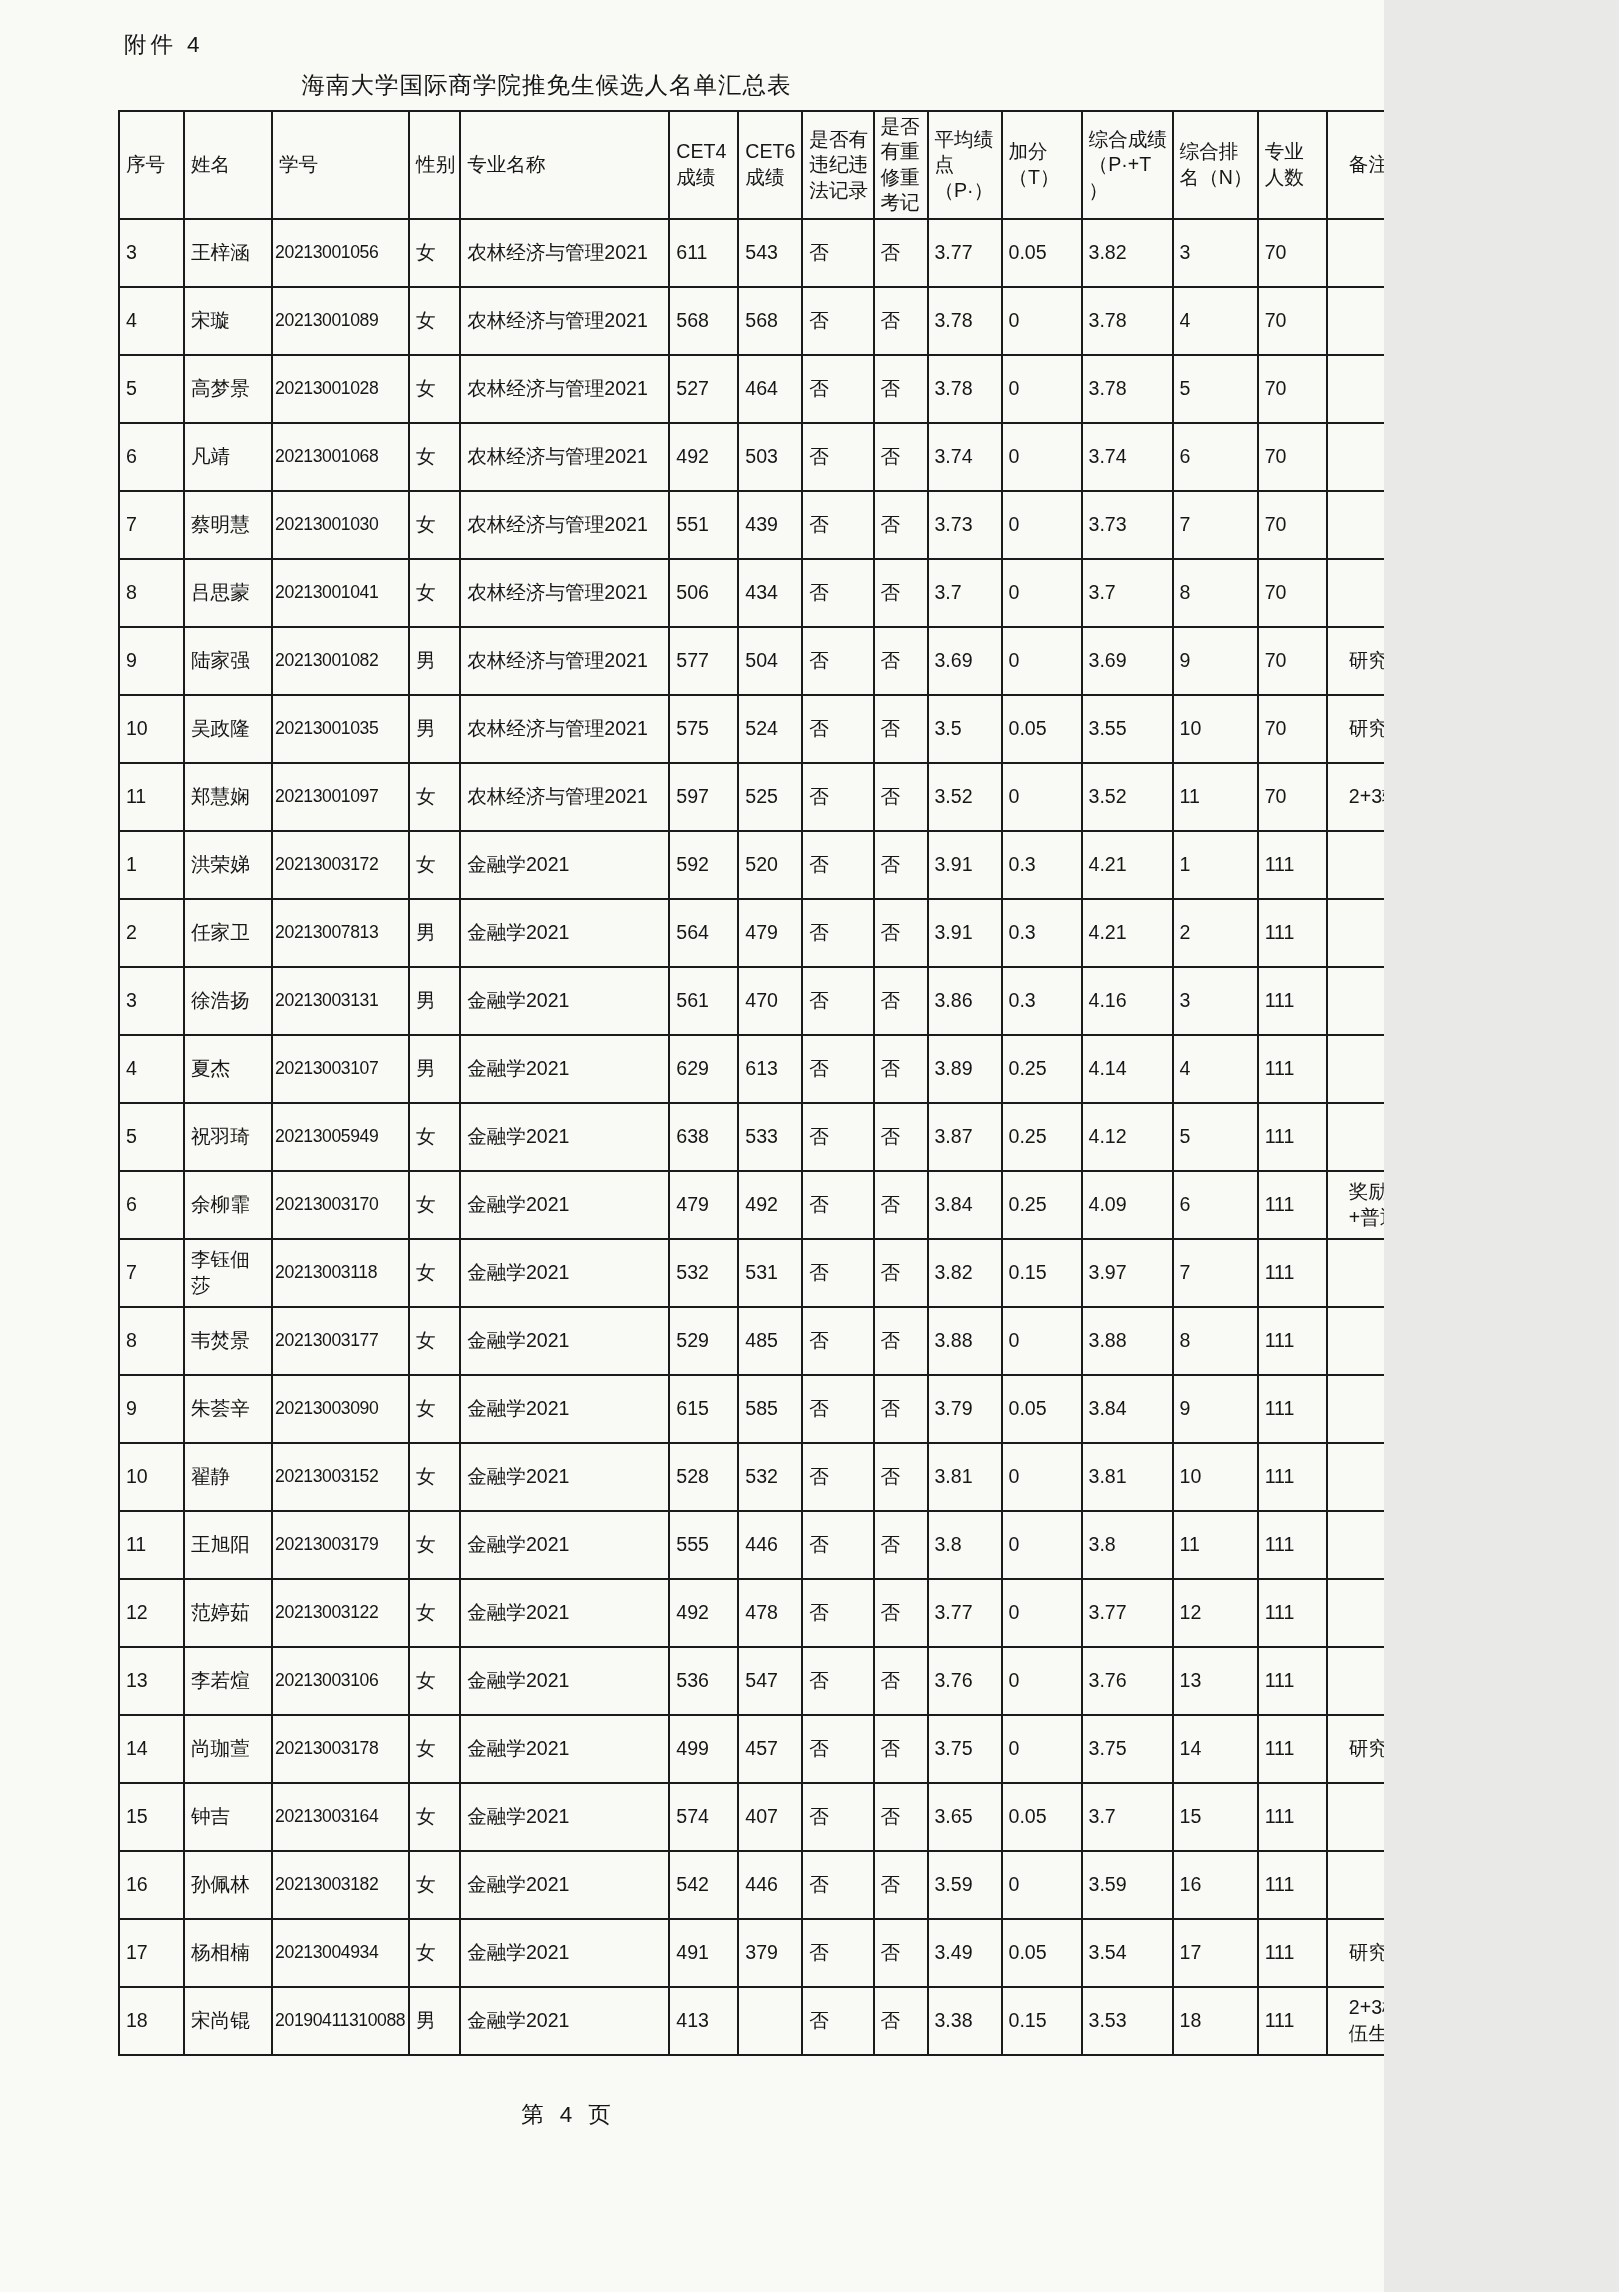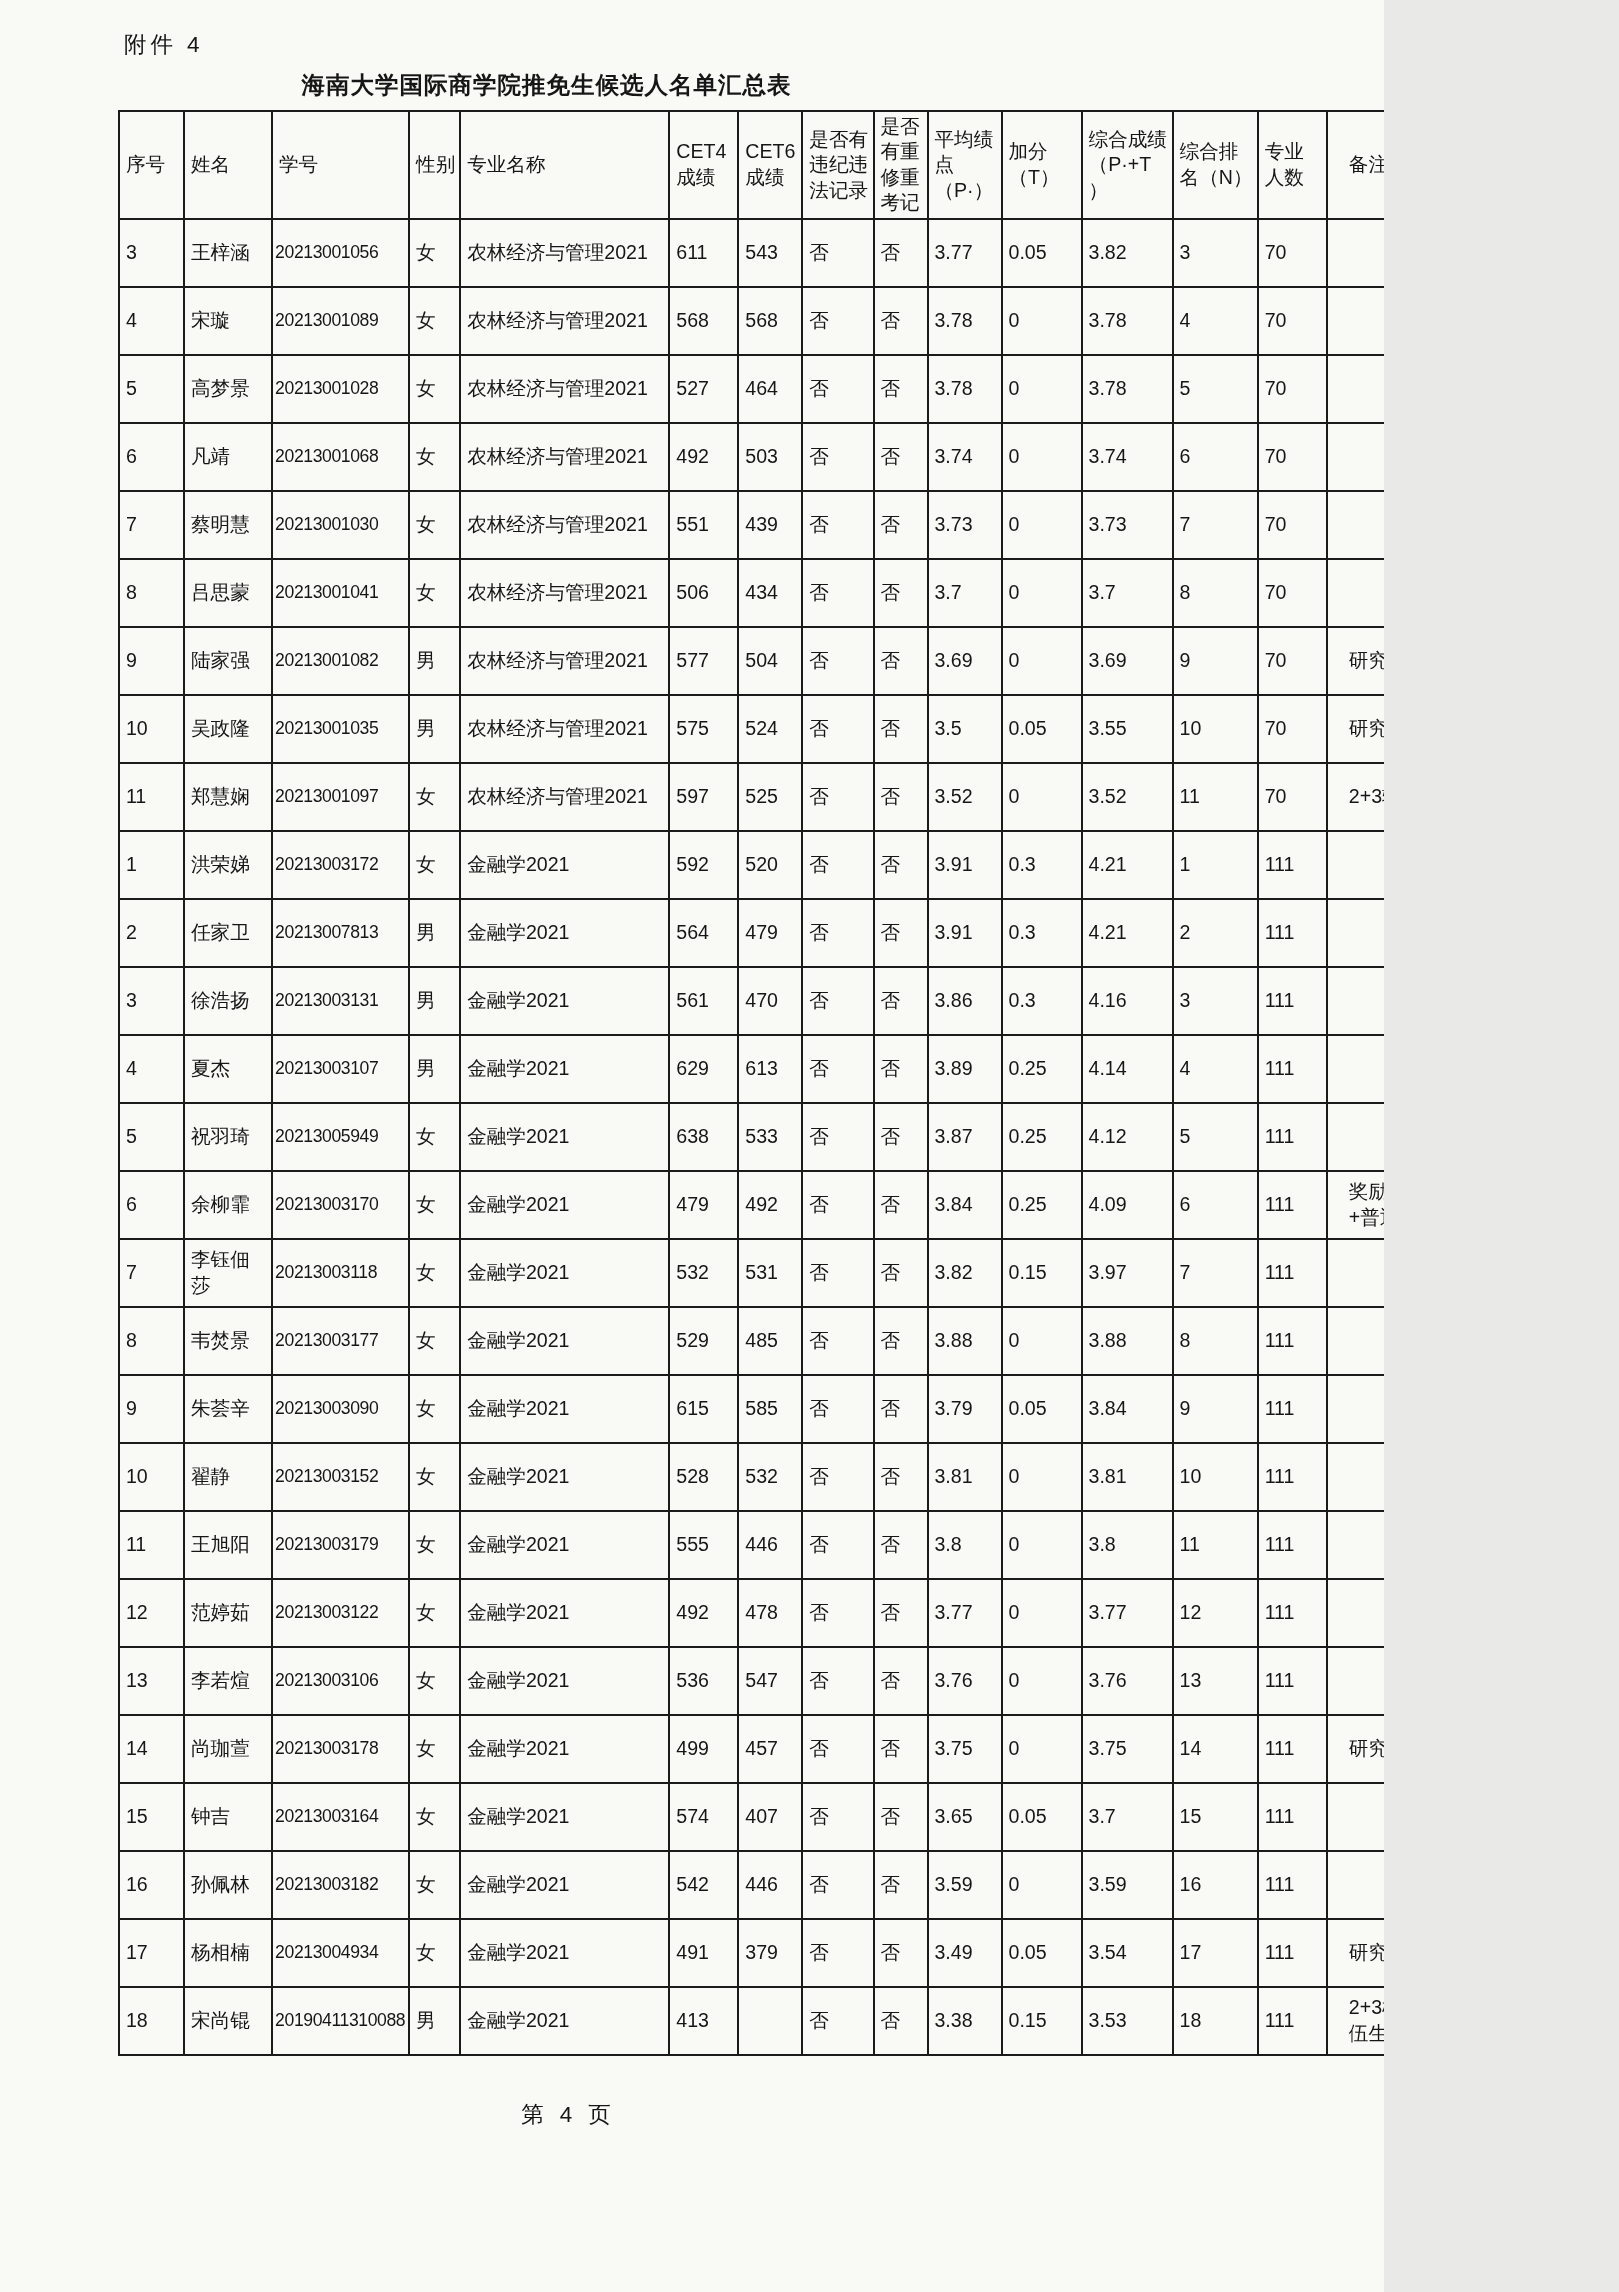--- a/index.html
+++ b/index.html
@@ -9,21 +9,21 @@
     font-family:"Liberation Sans", sans-serif;
     color:#161616;
     overflow:hidden;
   }
   .attachment {
     position:absolute; left:124px; top:29px;
     font-size:22.5px; letter-spacing:3.9px;
   }
   .title {
     position:absolute; left:0; top:69px; width:1093px;
-    text-align:center; font-size:23.5px; font-weight:bold; letter-spacing:1px;
+    text-align:center; font-size:23.5px; font-weight:normal; letter-spacing:1px;
   }
   table.roster {
     position:absolute; left:118px; top:110px; width:1358px;
     border-collapse:collapse; table-layout:fixed;
     border:2.9px solid #141414;
   }
   .roster th, .roster td {
     border:2px solid #1b1b1b;
     padding:2px 3.9px 2px 5.9px;
     font-size:19.6px; font-weight:normal;

